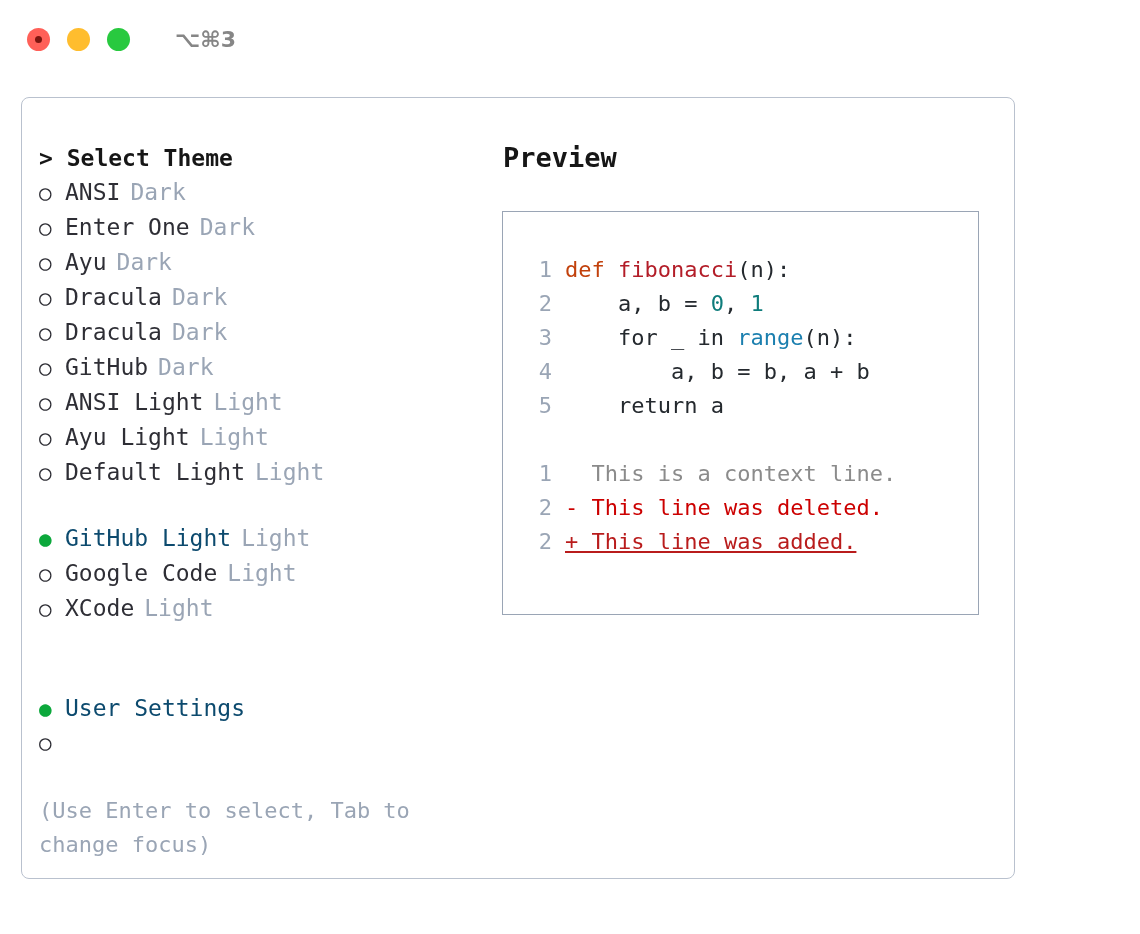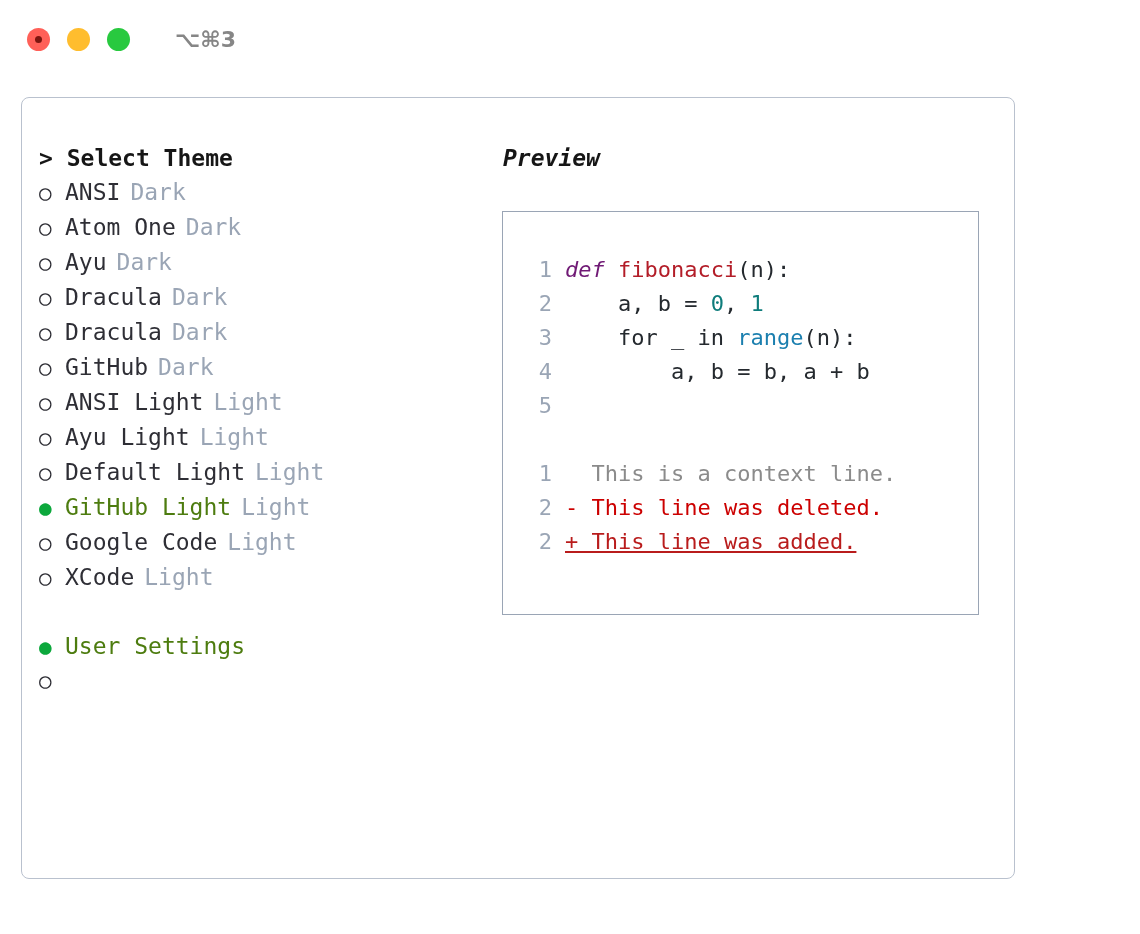--- a/index.html
+++ b/index.html
@@ -103,21 +103,21 @@
   }
   .bullet {
     width: 26px;
     flex: none;
     font-size: 21px;
     line-height: 34px;
     color: #2E2E35;
   }
   .bullet.sel { color: #0CA83C; }
   .theme-name { color: #2E2E35; }
-  .theme-row.selected .theme-name { color: #4d7c0f; }
+  .theme-row.selected .theme-name { color: #0c4a6e; margin-top: 31px; }
   .theme-variant { color: #9AA5B5; margin-left: 10px; }
 
   #apply-block { margin-top: 34px; }
   .apply-header {
     font-size: 23px;
     color: #161616;
     line-height: 34px;
     padding-left: 26px;
     white-space: pre;
   }
@@ -131,26 +131,25 @@
     white-space: normal;
   }
 
   
   #right-col {
     padding-top: 43px;
     padding-left: 0px;
     flex: 1;
   }
   #preview-title {
-    font-size: 23px;
+    font-size: 27px;
     font-weight: bold;
     color: #161616;
     line-height: 34px;
     margin-left: 1px;
-    font-style: italic;
   }
 
   #preview-box {
     margin-top: 36px;
     width: 477px;
     height: 404px;
     border: 1.6px solid #9AA5B5;
     background: #ffffff;
     padding-top: 41px;
     padding-left: 19px;
@@ -163,21 +162,21 @@
     white-space: pre;
   }
   .lnum {
     width: 30px;
     flex: none;
     text-align: right;
     color: #9AA5B5;
     margin-right: 13px;
   }
 
-  .tok-def     { color: #701a75; font-style: italic; }
+  .tok-def     { color: #c2410c; }
   .tok-fn      { color: #B31D28; }
   .tok-plain   { color: #24292E; }
   .tok-num     { color: #0E7C7B; }
   .tok-builtin { color: #1B7FAF; }
 
   .blank-line { height: 34px; }
 
   .diff-ctx { color: #8B8B8B; }
   .diff-del { color: #CC0000; }
   .diff-add { color: #b91c1c; text-decoration: underline; }
@@ -199,52 +198,53 @@
 
   <div id="panel">
     <div id="panel-inner">
 
       <div id="left-col">
 
         <div class="sect-header">&gt; Select Theme</div>
 
         <div id="theme-list">
             <div class="theme-row"><span class="bullet">○</span><span class="theme-name">ANSI</span><span class="theme-variant">Dark</span></div>
-            <div class="theme-row"><span class="bullet">○</span><span class="theme-name">Atom One</span><span class="theme-variant">Dark</span></div>
+            <div class="theme-row"><span class="bullet">○</span><span class="theme-name">Enter One</span><span class="theme-variant">Dark</span></div>
             <div class="theme-row"><span class="bullet">○</span><span class="theme-name">Ayu</span><span class="theme-variant">Dark</span></div>
             <div class="theme-row"><span class="bullet">○</span><span class="theme-name">Dracula</span><span class="theme-variant">Dark</span></div>
             <div class="theme-row"><span class="bullet">○</span><span class="theme-name">Dracula</span><span class="theme-variant">Dark</span></div>
             <div class="theme-row"><span class="bullet">○</span><span class="theme-name">GitHub</span><span class="theme-variant">Dark</span></div>
             <div class="theme-row"><span class="bullet">○</span><span class="theme-name">ANSI Light</span><span class="theme-variant">Light</span></div>
             <div class="theme-row"><span class="bullet">○</span><span class="theme-name">Ayu Light</span><span class="theme-variant">Light</span></div>
             <div class="theme-row"><span class="bullet">○</span><span class="theme-name">Default Light</span><span class="theme-variant">Light</span></div>
             <div class="theme-row selected"><span class="bullet sel">●</span><span class="theme-name">GitHub Light</span><span class="theme-variant">Light</span></div>
             <div class="theme-row"><span class="bullet">○</span><span class="theme-name">Google Code</span><span class="theme-variant">Light</span></div>
             <div class="theme-row"><span class="bullet">○</span><span class="theme-name">XCode</span><span class="theme-variant">Light</span></div>
           </div>
 
         <div id="apply-block">
           <div id="apply-list">
               <div class="theme-row selected"><span class="bullet sel">●</span><span class="theme-name">User Settings</span></div>
               <div class="theme-row"><span class="bullet">○</span></div>
             </div>
         </div>
 
+        <div id="hint">(Use Enter to select, Tab to change focus)</div>
       </div>
 
       <div id="right-col">
         <div id="preview-title">Preview</div>
 
         <div id="preview-box">
           <div id="code-block">
               <div class="code-line"><span class="lnum">1</span><span><span class="tok-def">def </span><span class="tok-fn">fibonacci</span><span class="tok-plain">(n):</span></span></div>
               <div class="code-line"><span class="lnum">2</span><span><span class="tok-plain">    a, b = </span><span class="tok-num">0</span><span class="tok-plain">, </span><span class="tok-num">1</span></span></div>
               <div class="code-line"><span class="lnum">3</span><span><span class="tok-plain">    for _ in </span><span class="tok-builtin">range</span><span class="tok-plain">(n):</span></span></div>
               <div class="code-line"><span class="lnum">4</span><span><span class="tok-plain">        a, b = b, a + b</span></span></div>
-              <div class="code-line"><span class="lnum">5</span></div>
+              <div class="code-line"><span class="lnum">5</span><span><span class="tok-plain">    return a</span></span></div>
             </div>
           <div class="blank-line"></div>
           <div id="diff-block">
               <div class="code-line"><span class="lnum">1</span><span class="diff-ctx">  This is a context line.</span></div>
               <div class="code-line"><span class="lnum">2</span><span class="diff-del">- This line was deleted.</span></div>
               <div class="code-line"><span class="lnum">2</span><span class="diff-add">+ This line was added.</span></div>
             </div>
         </div>
       </div>
 

